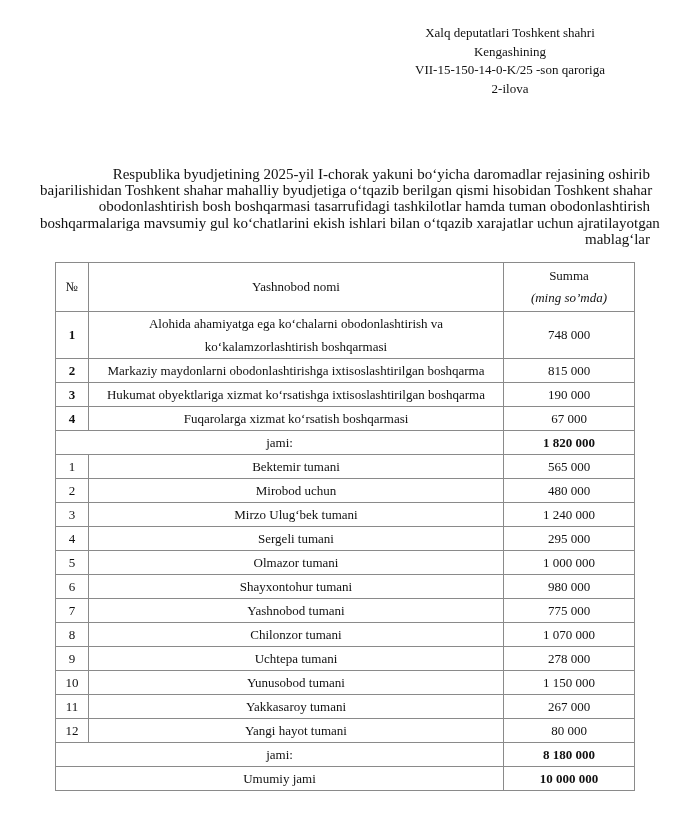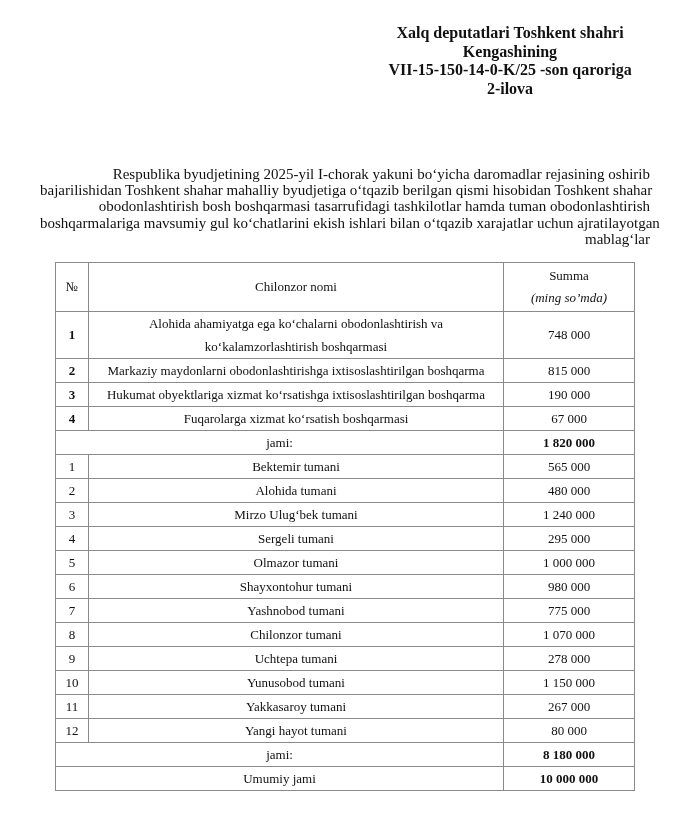--- a/index.html
+++ b/index.html
@@ -2,21 +2,21 @@
 <html><head>
 <meta charset="utf-8">
 <style>
   html, body { margin: 0; padding: 0; background: #ffffff; }
   body {
     width: 680px; height: 830px; position: relative; overflow: hidden;
     font-family: "Liberation Serif", "DejaVu Serif", serif; color: #111;
   }
   .header-block {
     position: absolute; left: 360px; top: 24px; width: 300px;
-    text-align: center; font-size: 16px; line-height: 18.5px; font-weight: bold;
+    text-align: center; font-size: 13px; line-height: 18.5px;
   }
   .header-block div { white-space: nowrap; }
   .title-block {
     position: absolute; left: 40px; top: 166px; width: 610px;
     text-align: right; font-weight: normal; font-size: 15px; line-height: 16.2px;
   }
   .title-block div { white-space: nowrap; }
   table.budget {
     position: absolute; left: 55px; top: 262px;
     width: 579px; border-collapse: collapse; table-layout: fixed;
@@ -63,21 +63,21 @@
 
 <table class="budget">
   <colgroup>
     <col class="c-num">
       <col class="c-name">
       <col class="c-sum">
   </colgroup>
   <thead>
     <tr class="hdr-row">
       <th>№</th>
-      <th>Chilonzor nomi</th>
+      <th>Yashnobod nomi</th>
       <th class="sum-head">
         <div>Summa</div>
         <div class="sum-unit">(ming so’mda)</div>
       </th>
     </tr>
   </thead>
   <tbody>
     <tr class="row-tall">
       <td class="num bold">1</td>
       <td class="name">
@@ -105,21 +105,21 @@
       <td colspan="2" class="span-label">jami:</td>
       <td class="amount bold">1 820 000</td>
     </tr>
     <tr class="row">
       <td class="num">1</td>
       <td class="name">Bektemir tumani</td>
       <td class="amount">565 000</td>
     </tr>
     <tr class="row">
       <td class="num">2</td>
-      <td class="name">Alohida tumani</td>
+      <td class="name">Mirobod uchun</td>
       <td class="amount">480 000</td>
     </tr>
     <tr class="row">
       <td class="num">3</td>
       <td class="name">Mirzo Ulugʻbek tumani</td>
       <td class="amount">1 240 000</td>
     </tr>
     <tr class="row">
       <td class="num">4</td>
       <td class="name">Sergeli tumani</td>

